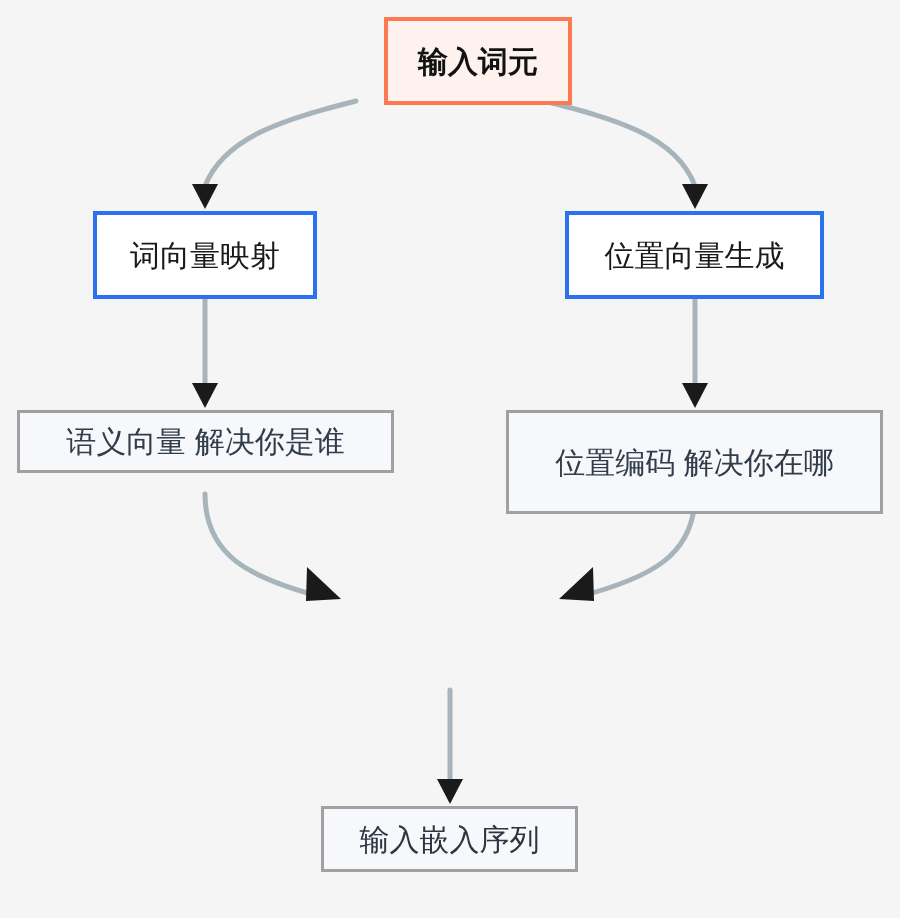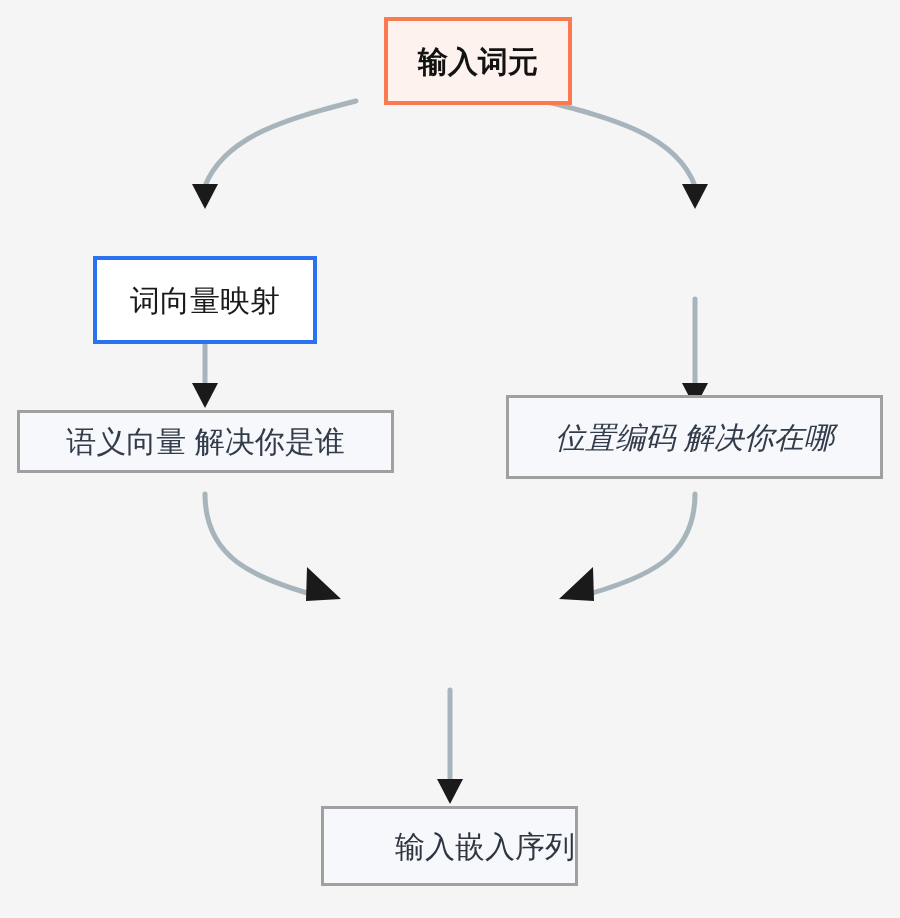--- a/index.html
+++ b/index.html
@@ -104,31 +104,34 @@
     <g>
       <line x1="450" y1="690" x2="450" y2="781" stroke="#A8B4BC" stroke-width="5" stroke-linecap="round"></line>
       <path d="M 437 779 L 463 779 L 450 804 Z" fill="#1A1A1A"></path>
     </g>
   </svg>
 
   <div class="node node-start" style="left:356px; top:17px; width:188px; height:88px;margin-left:28px;">
     <span>输入词元</span>
   </div>
 
-  <div class="node node-blue" style="left:93px; top:211px; width:224px; height:88px;margin-top:45px;">
+  <div class="node node-blue" style="left:93px; top:211px; width:224px; height:88px;">
     <span>词向量映射</span>
   </div>
 
+  <div class="node node-blue" style="left:565px; top:211px; width:259px; height:88px;">
+    <span>位置向量生成</span>
+  </div>
 
   <div class="node node-gray" style="left:17px; top:410px; width:377px; height:63px;">
     <span>语义向量 解决你是谁</span>
   </div>
 
-  <div class="node node-gray" style="left:506px; top:395px; width:377px; height:84px;font-style:italic;">
+  <div class="node node-gray" style="left:506px; top:410px; width:377px; height:104px;">
     <span>位置编码 解决你在哪</span>
   </div>
 
 
-  <div class="node node-gray final" style="left:321px; top:806px; width:257px; height:80px;justify-content:flex-end;">
+  <div class="node node-gray final" style="left:321px; top:806px; width:257px; height:66px;">
     <span>输入嵌入序列</span>
   </div>
 
 </div>
 
 </body></html>

